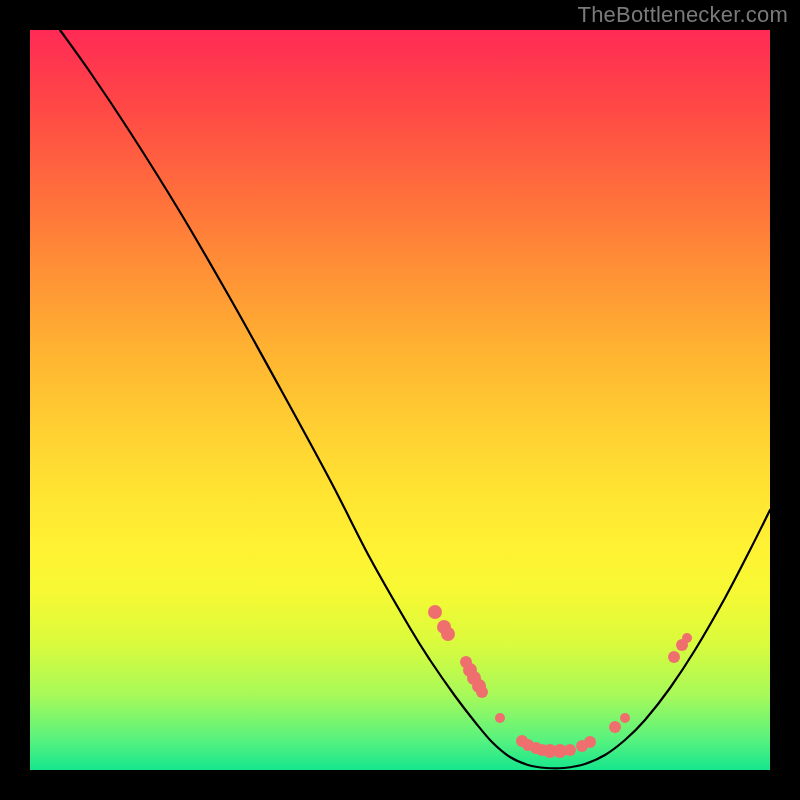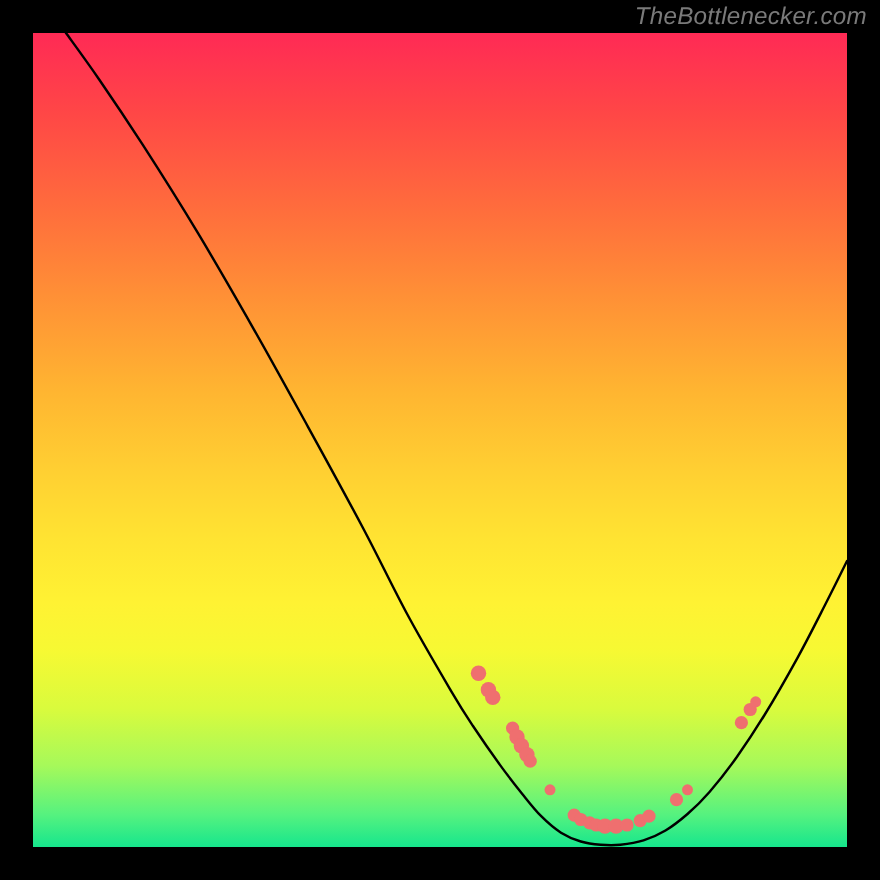--- a/index.html
+++ b/index.html
@@ -8,21 +8,20 @@
     width: 800px;
     height: 800px;
     background: #000;
     font-family: Arial, Helvetica, sans-serif;
     overflow: hidden;
   }
   .stage {
     position: relative;
     width: 800px;
     height: 800px;
-    font-style: italic;
   }
   .attribution {
     position: absolute;
     top: 2px;
     right: 12px;
     color: #7a7a7a;
     font-size: 22px;
     font-weight: 400;
     letter-spacing: 0.2px;
     user-select: none;

